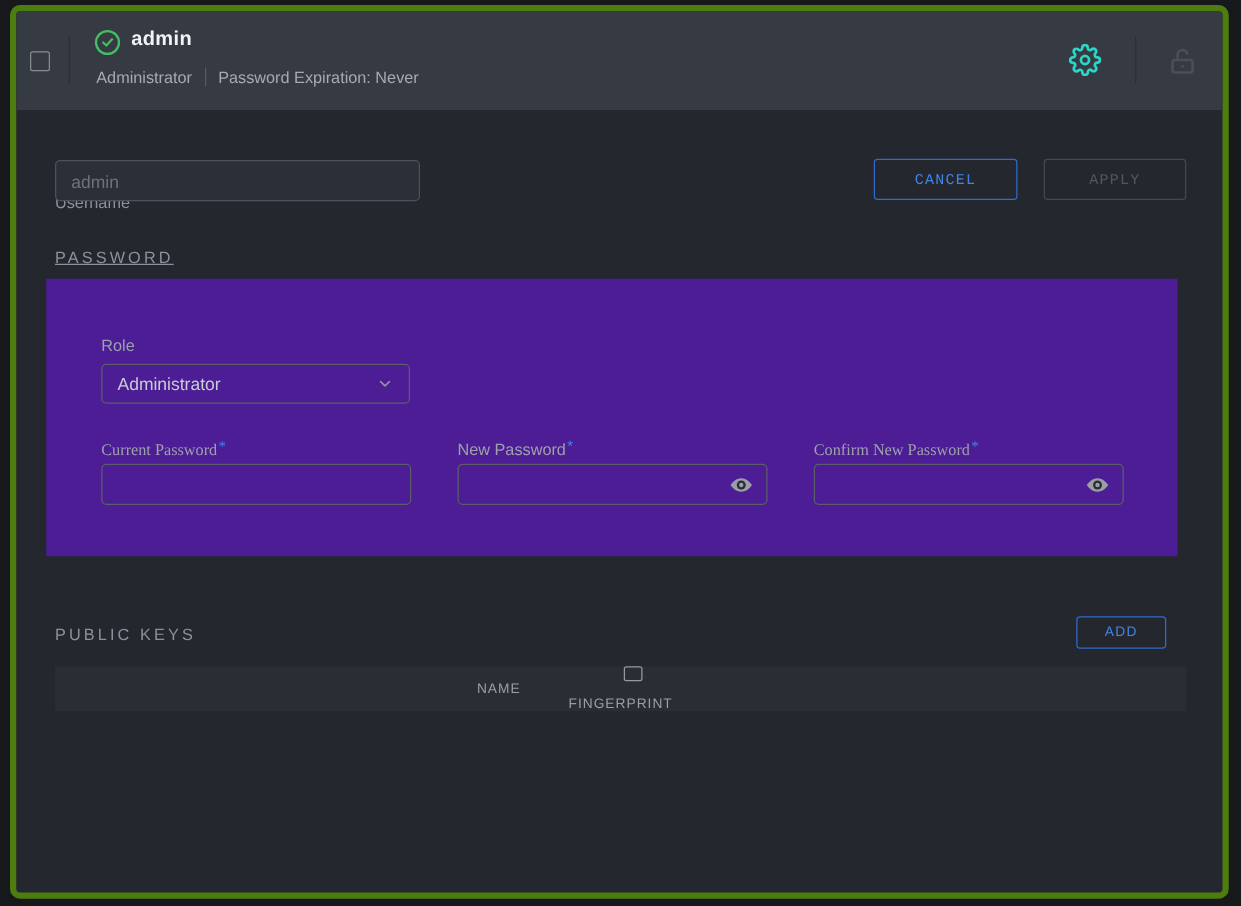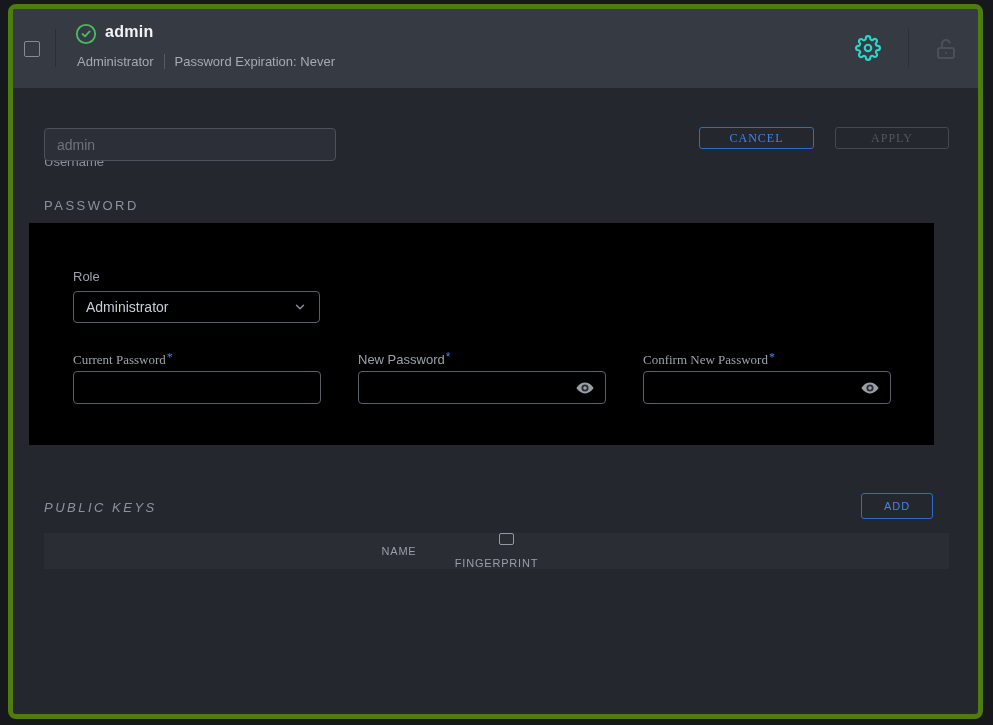--- a/index.html
+++ b/index.html
@@ -66,36 +66,36 @@
     border: 1px solid #4d515a;
     border-radius: 4px;
     color: #8d919b; font-size: 14px;
     padding: 0 12px;
     font-family: "Liberation Sans", sans-serif;
     outline: none;
   }
   .txt-input::placeholder { color: #6e727c; opacity: 1; }
   .username-input { left: 31px; top: 119px; width: 292px; }
   .btn {
-    position: absolute; height: 22px;
+    position: absolute; height: 33px;
     background: transparent;
     border-radius: 3px;
     font-size: 12px; letter-spacing: 1px;
-    font-family: Liberation Serif, serif;
+    font-family: Liberation Mono, monospace;
     cursor: pointer;
   }
   .btn-primary { border: 1px solid #2d6cce; color: #4285e8; }
   .btn-disabled { border: 1px solid #45484f; color: #54575e; cursor: default; }
   .cancel-btn { left: 686px; top: 118px; width: 115px; }
   .apply-btn { left: 822px; top: 118px; width: 114px; }
-  .pw-title { left: 31px; top: 189px; }
+  .pw-title { left: 31px; top: 189px; text-decoration: underline; }
   .pw-card {
-    position: absolute; left: 16px; top: 214px;
+    position: absolute; left: 24px; top: 214px;
     width: 905px; height: 222px;
-    background: #000000;
+    background: #4c1d95;
   }
   .card-label { position: absolute; color: #9da1ab; font-size: 13px; }
   .req { color: #4285e8; font-size: 12px; vertical-align: 3px; margin-left: 1px; }
   .select {
     position: absolute; left: 44px; top: 68px;
     width: 247px; height: 32px;
     border: 1px solid #5a5e67; border-radius: 4px;
     background: transparent;
     display: flex; align-items: center;
     padding: 0 12px;
@@ -110,21 +110,21 @@
     background: transparent;
     display: flex; align-items: center;
   }
   .pw-field input {
     flex: 1; min-width: 0;
     background: transparent; border: none; outline: none;
     color: #c9cdd5; font-size: 14px; padding: 0 12px;
     font-family: "Liberation Sans", sans-serif;
   }
   .eye { border: none; background: transparent; padding: 0 10px 0 0; cursor: pointer; display: flex; }
-  .pk-title { left: 31px; top: 491px; font-style: italic; }
+  .pk-title { left: 31px; top: 491px; }
   .add-btn {
     position: absolute; left: 848px; top: 484px;
     width: 72px; height: 26px;
     background: transparent;
     border: 1px solid #2d6cce; border-radius: 3px;
     color: #4285e8; font-size: 11px; letter-spacing: 1px;
     font-family: "Liberation Sans", sans-serif;
     cursor: pointer;
   }
   .pk-table { position: absolute; left: 31px; top: 524px; width: 905px; }

